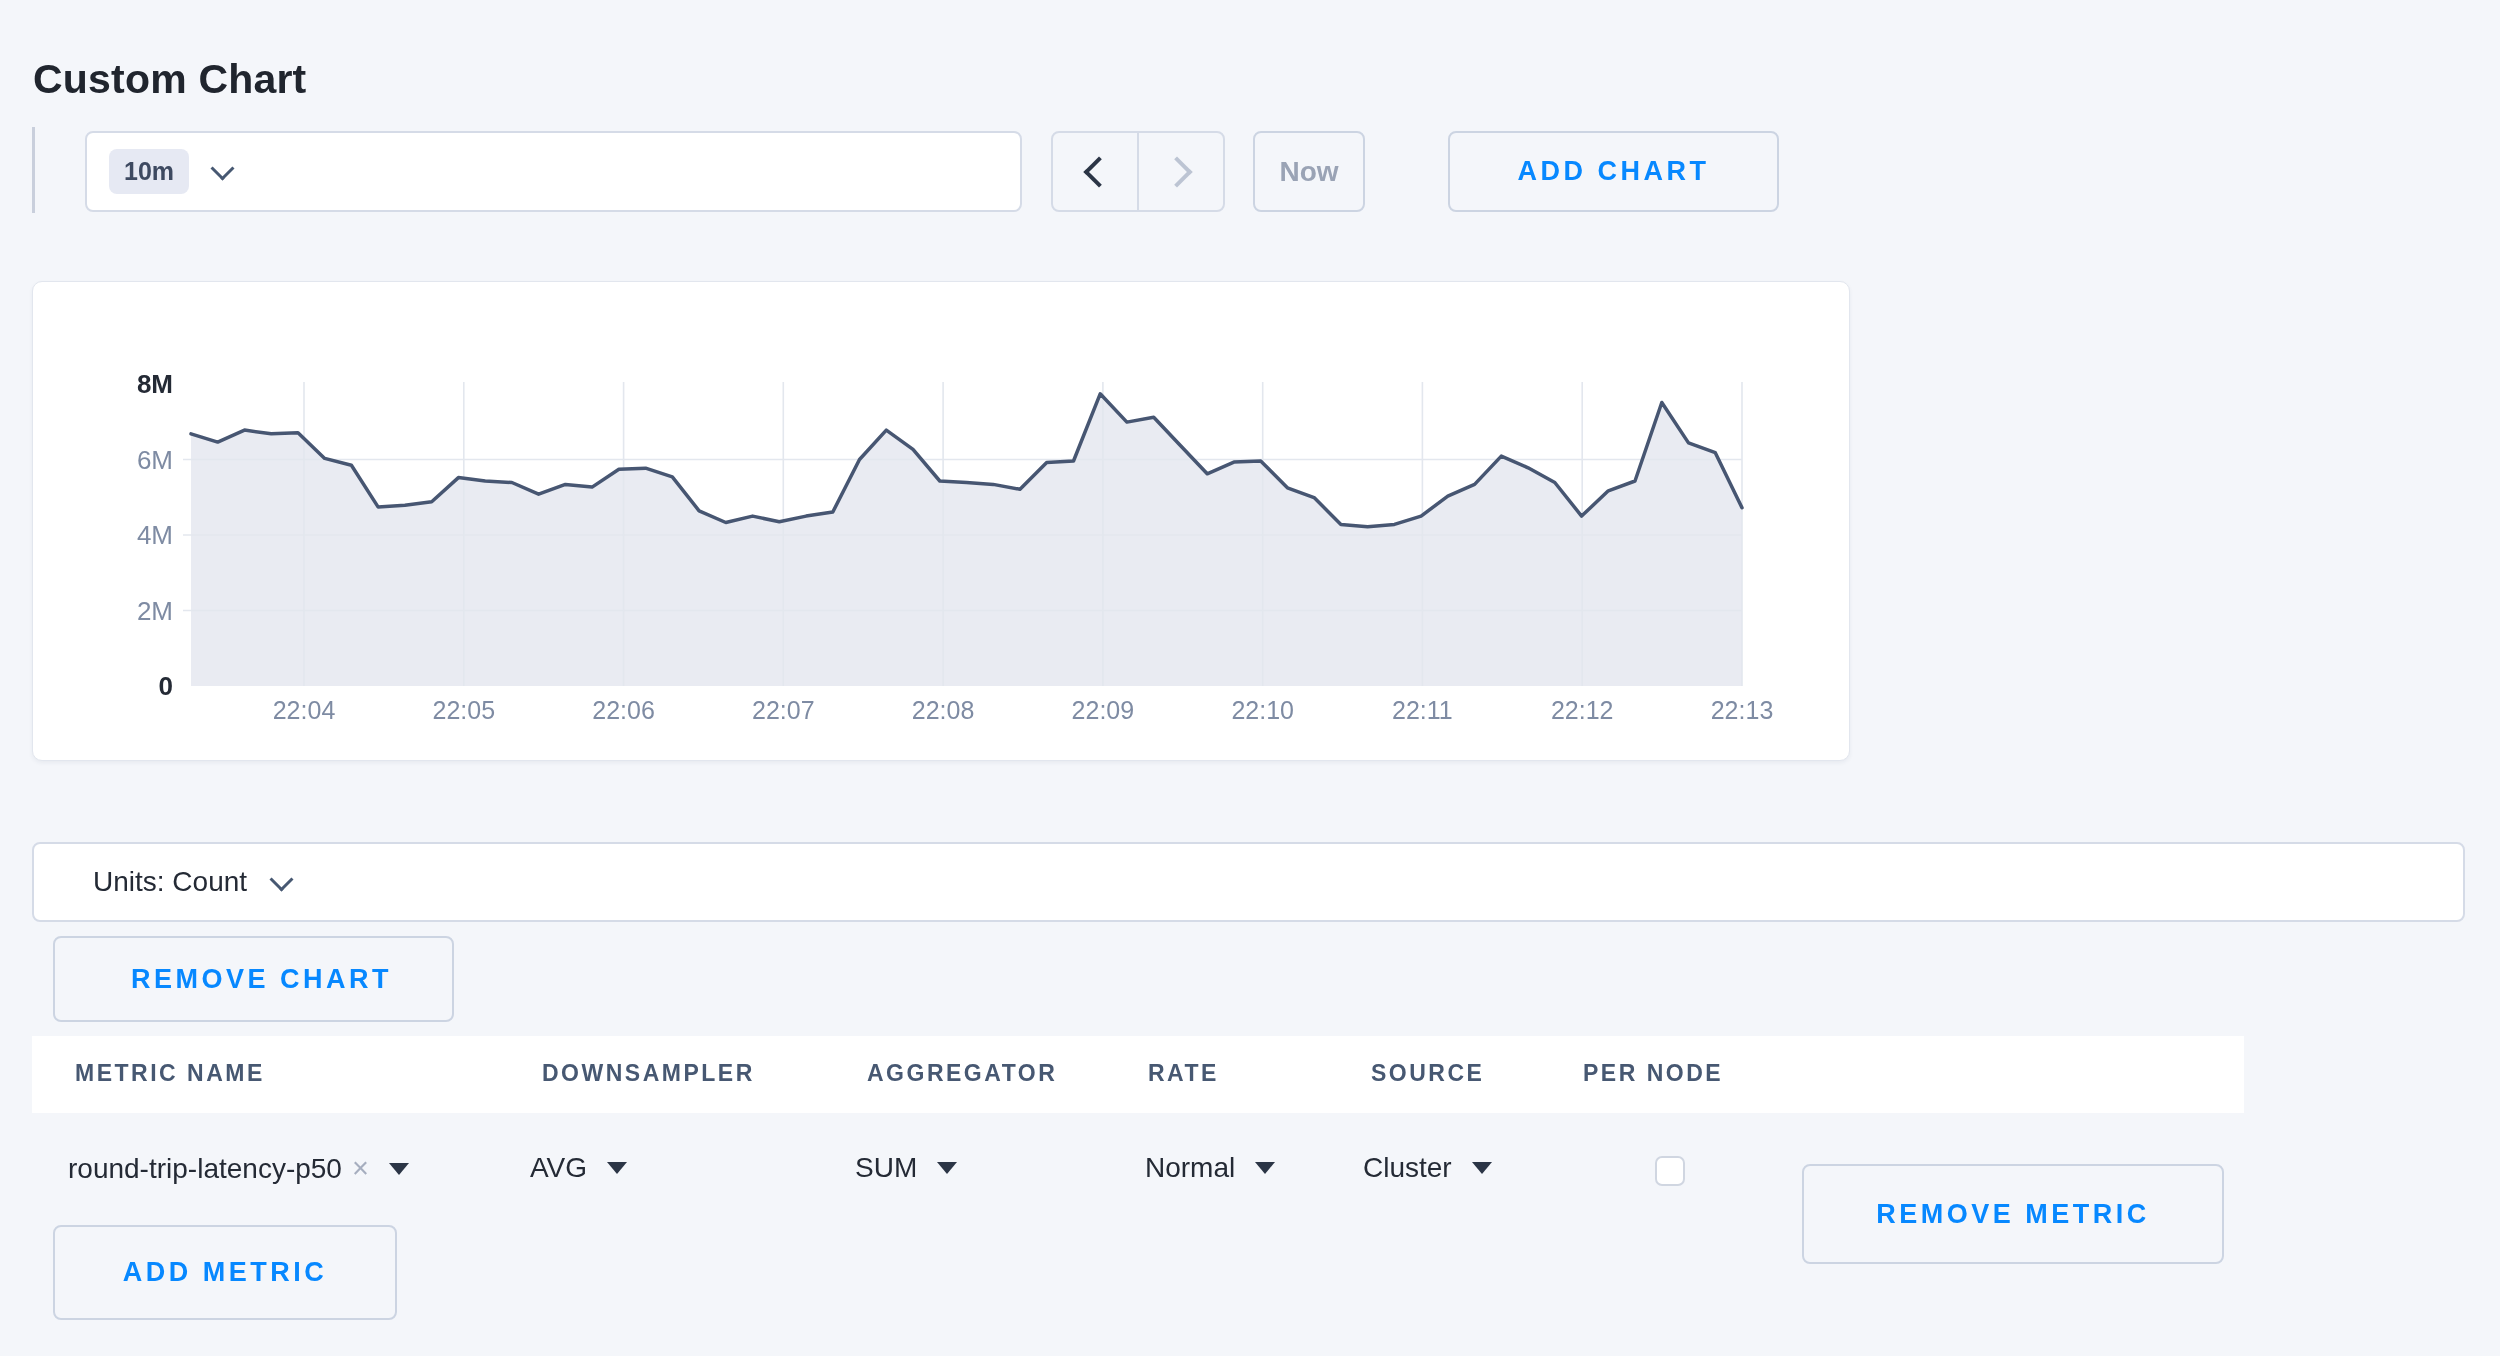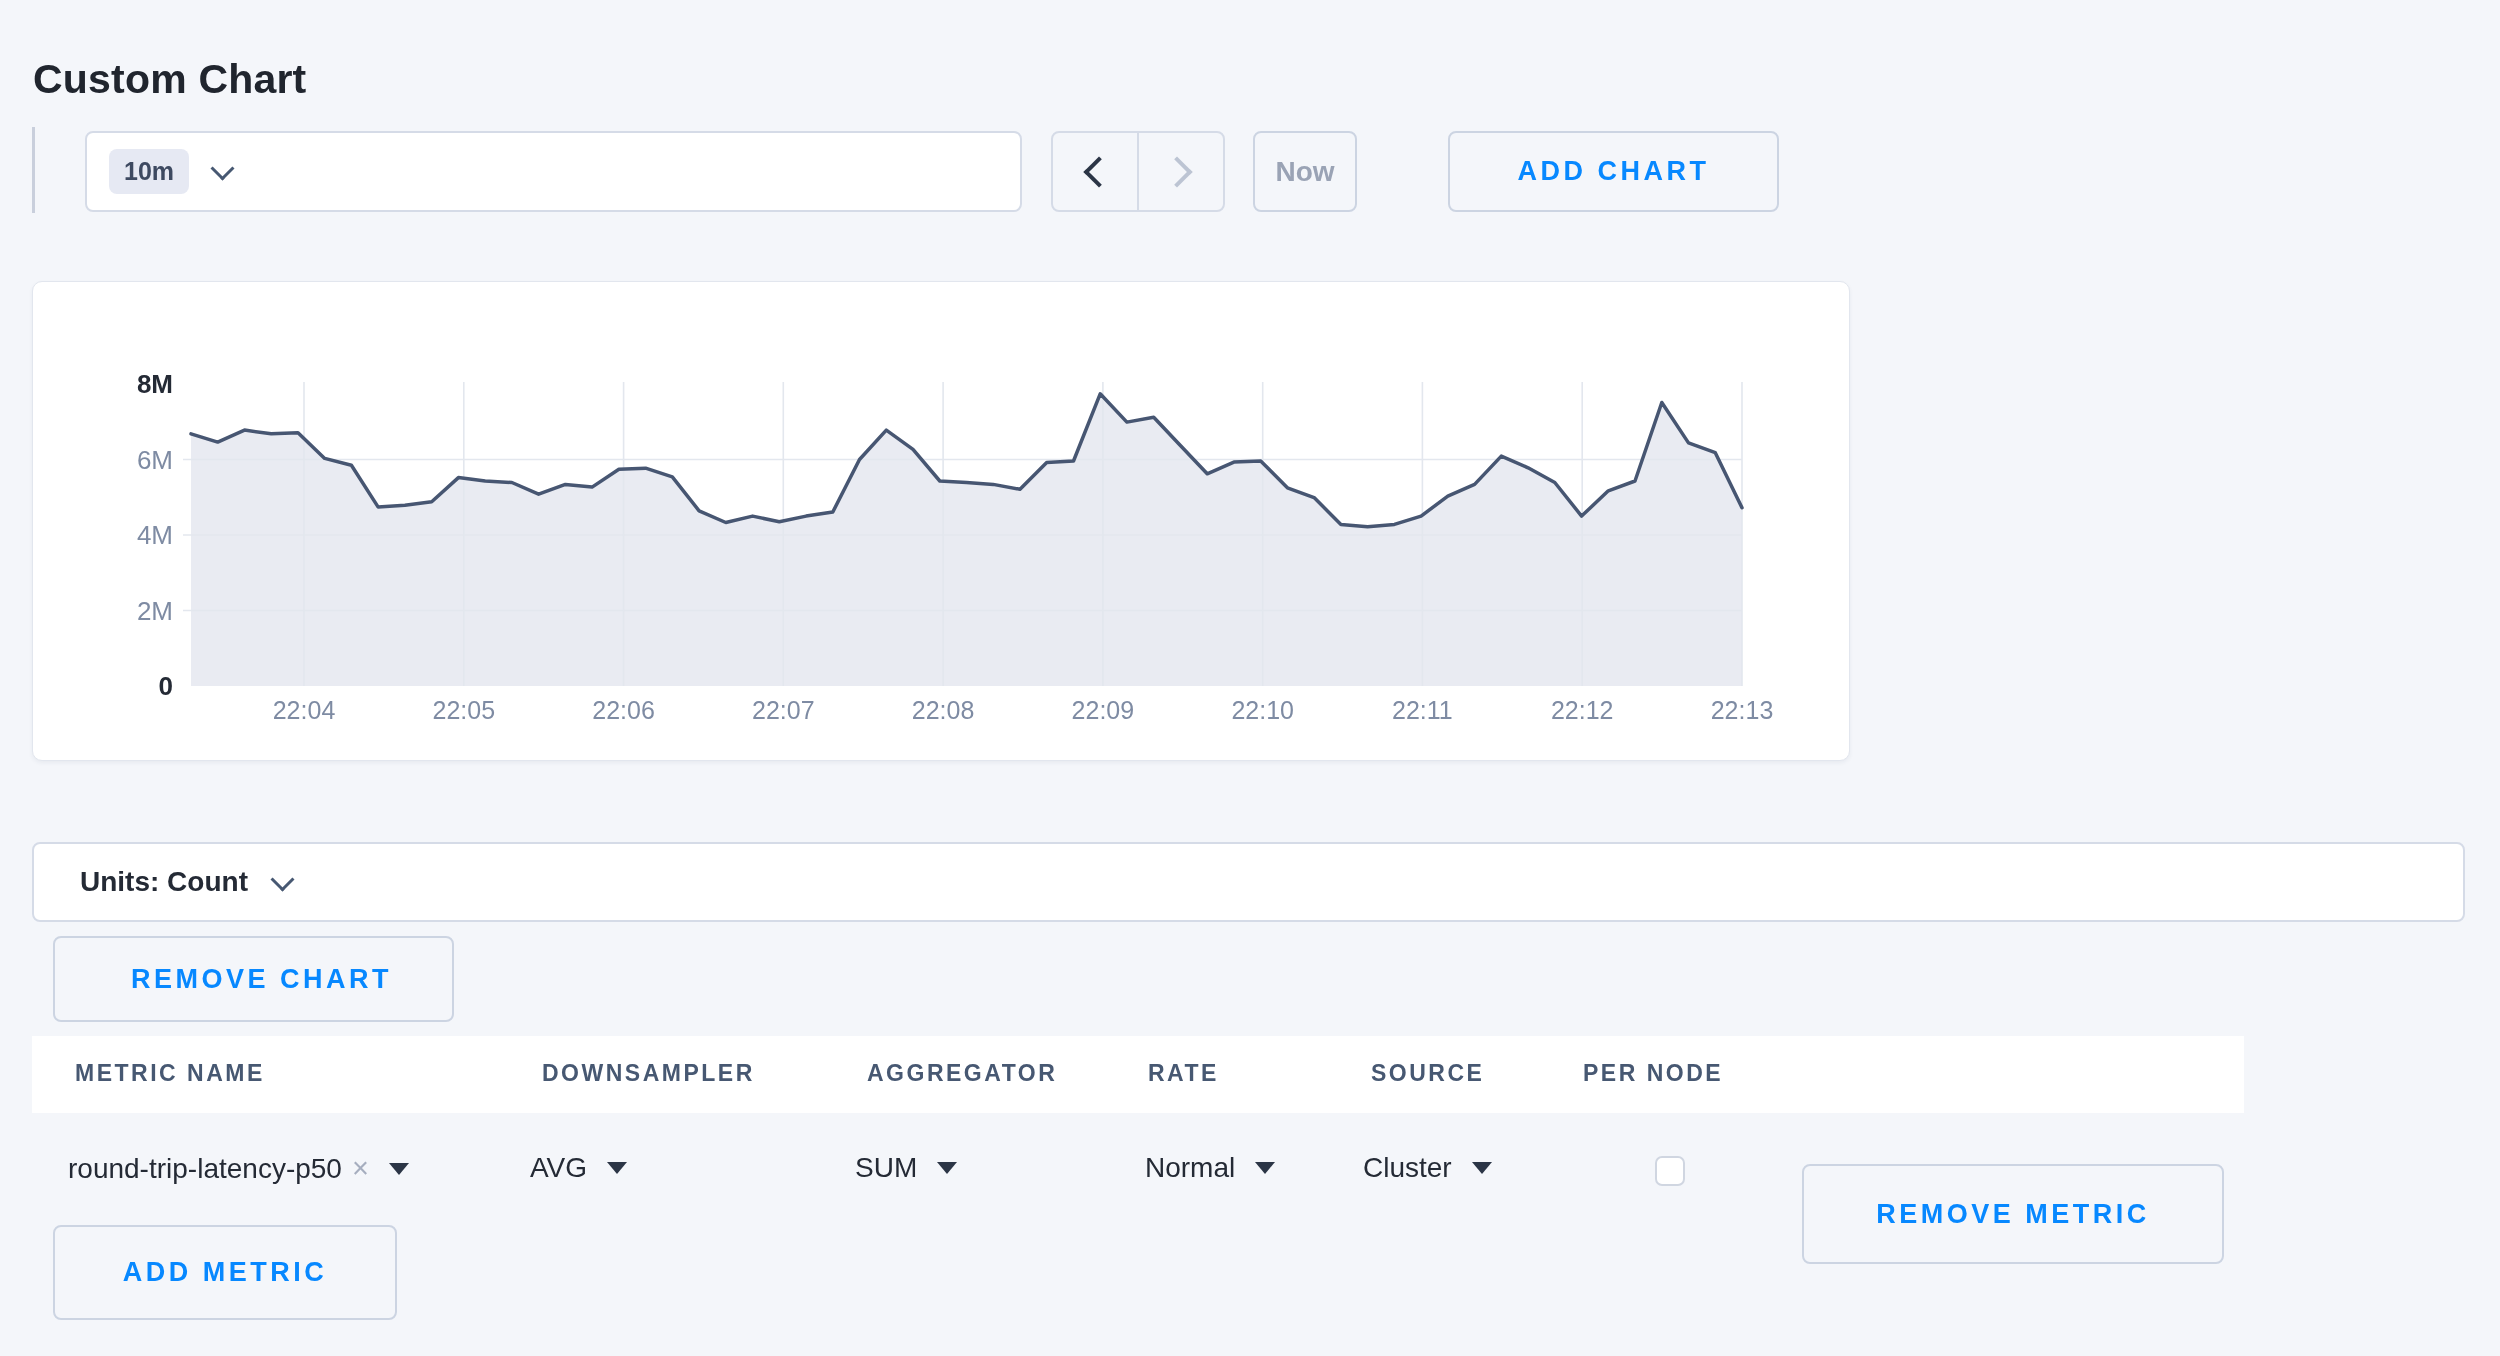--- a/index.html
+++ b/index.html
@@ -41,38 +41,38 @@
   }
   .pager-half{flex:1;display:flex;align-items:center;justify-content:center;cursor:pointer;}
   .pager-half + .pager-half{border-left:2px solid #d5dbe7;}
   .chev-left{display:inline-block;width:18px;height:18px;border-left:4px solid #2b3546;border-bottom:4px solid #2b3546;transform:rotate(45deg);margin-left:8px;}
   .chev-right{display:inline-block;width:18px;height:18px;border-right:4px solid #bcc4d3;border-top:4px solid #bcc4d3;transform:rotate(45deg);margin-right:8px;}
   .btn{
     border:2px solid #ccd4e2;border-radius:8px;box-sizing:border-box;
     display:flex;align-items:center;justify-content:center;
     background:transparent;cursor:pointer;
   }
-  .now-btn{left:1253px;top:131px;width:104px;height:81px;font-size:28px;font-weight:700;color:#9aa3b5;}
+  .now-btn{left:1253px;top:131px;width:112px;height:81px;font-size:28px;font-weight:700;color:#9aa3b5;}
   .blue-btn{font-size:27px;font-weight:700;letter-spacing:3.5px;color:#0788ff;}
   .add-chart-btn{left:1448px;top:131px;width:331px;height:81px;}
   
   .chart-card{
     left:32px;top:281px;width:1816px;height:478px;
     background:#ffffff;border:1px solid #e2e6ee;border-radius:10px;
     box-shadow:0 2px 4px rgba(40,50,80,0.06);
   }
   .chart-card svg{position:absolute;left:0;top:0;}
   svg text{font-family:"Liberation Sans", sans-serif;}
   
   .units-bar{
     left:32px;top:842px;width:2433px;height:80px;
     background:#ffffff;border:2px solid #d5dbe7;border-radius:8px;box-sizing:border-box;
     display:flex;align-items:center;padding-left:46px;cursor:pointer;
   }
-  .units-label{font-size:28px;font-weight:700;color:#242a35;margin-right:26px;}
+  .units-label{font-size:28px;font-weight:400;color:#242a35;margin-right:26px;margin-left:13px;}
   .remove-chart-btn{left:53px;top:936px;width:401px;height:86px;background:#f4f6fa;padding-left:16px;}
   
   .table-header-band{left:32px;top:1036px;width:2212px;height:77px;background:#ffffff;}
   .th{
     position:absolute;top:24px;
     font-size:23px;font-weight:700;letter-spacing:2.5px;color:#475872;
     white-space:nowrap;
   }
   .row-text{font-size:28px;color:#242a35;white-space:nowrap;display:flex;align-items:center;}
   .clear-x{color:#a6aebf;font-size:29px;margin-left:10px;}

